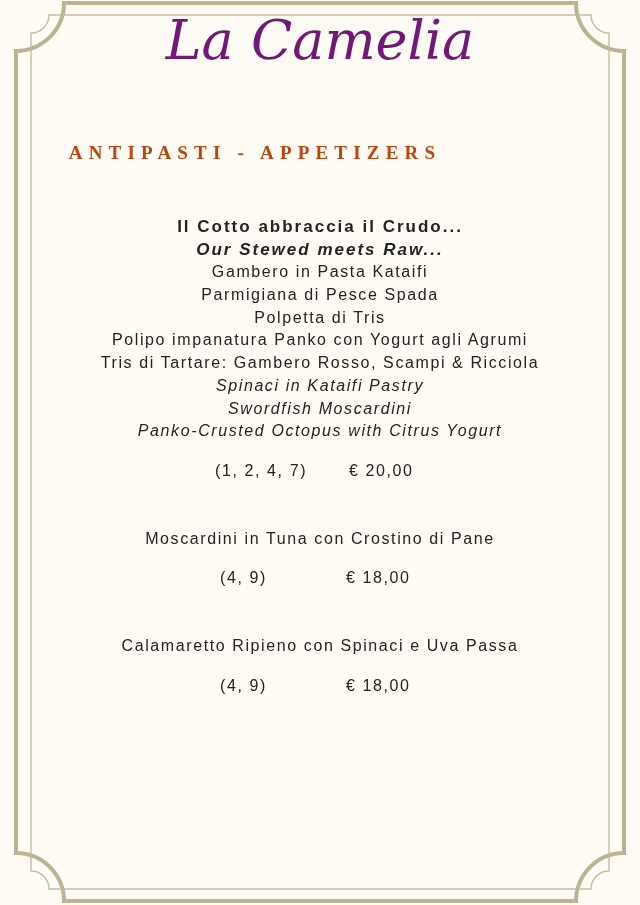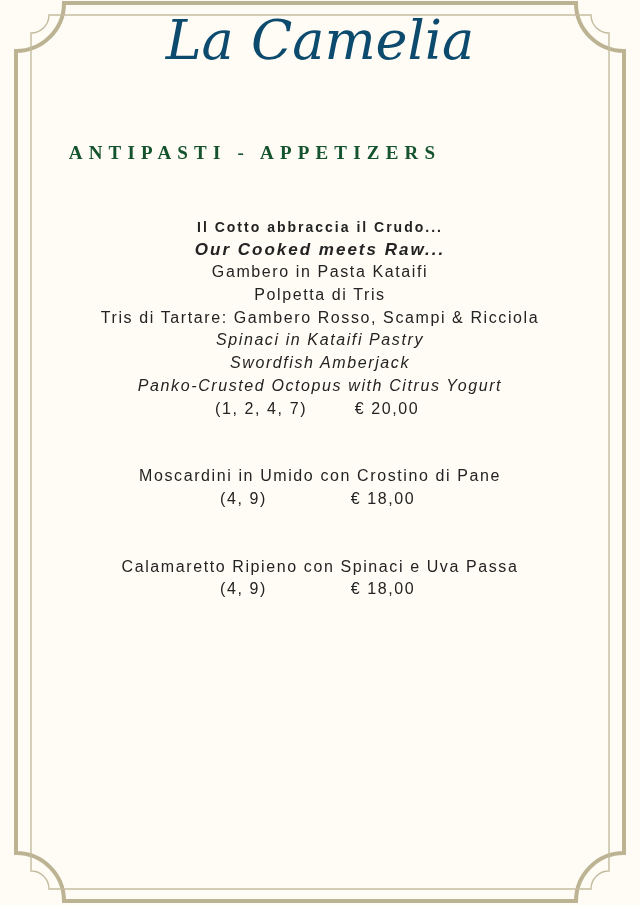--- a/index.html
+++ b/index.html
@@ -6,75 +6,77 @@
     body {
       width: 640px; height: 905px; overflow: hidden;
       background: #fefcf4;
       position: relative;
       font-family: "Liberation Sans", sans-serif;
     }
     .frame { position: absolute; left: 0; top: 0; width: 640px; height: 905px; pointer-events: none; }
     .title {
       position: absolute; left: 0; width: 640px; top: 6px; text-align: center;
       font-family: "DejaVu Serif", serif; font-style: italic;
-      font-size: 54px; color: #0c4a6e; letter-spacing: 0px; line-height: 70px;
+      font-size: 54px; color: #701a75; letter-spacing: 0px; line-height: 70px;
       font-weight: normal;
     }
     .section-heading {
       position: absolute; left: 0; width: 506px; top: 142px; text-align: center;
       font-family: "Liberation Serif", serif; font-weight: bold;
-      font-size: 19px; letter-spacing: 6.2px; color: #14532d; line-height: 22px;
+      font-size: 19px; letter-spacing: 6.2px; color: #c2410c; line-height: 22px;
       padding-left: 4px; box-sizing: border-box;
     }
     .menu {
       position: absolute; left: 0; width: 640px; top: 216px; text-align: center;
       color: #232323; font-size: 16px; letter-spacing: 1.6px;
     }
     .line { height: 22.7px; line-height: 22.7px; white-space: pre; }
-    .line.head { font-weight: bold; font-size: 14px; letter-spacing: 2px; }
+    .line.head { font-weight: bold; font-size: 17px; letter-spacing: 2px; }
     .line.head-it { font-weight: bold; font-style: italic; font-size: 17px; letter-spacing: 2px; }
     .line.it { font-style: italic; }
-    .price-row { display: flex; justify-content: center; }
+    .price-row { display: flex; justify-content: center; margin-top: 17px; }
     .price-row .codes { display: inline-block; text-align: left; }
-    .price-row .price { display: inline-block; text-align: center; }
+    .price-row .price { display: inline-block; text-align: left; }
     .dish { margin-top: 45px; }
     .dish2 { margin-top: 45px; }
   </style>
 </head>
 <body>
 
 <svg class="frame" viewBox="0 0 640 905" xmlns="http://www.w3.org/2000/svg">
 
   <path d="M64,3 L576,3 A48,48 0 0 0 624,51 L624,853 A48,48 0 0 0 576,901 L64,901 A48,48 0 0 0 16,853 L16,51 A48,48 0 0 0 64,3 Z" fill="none" stroke="#bcb393" stroke-width="4"></path>
 
   <path d="M49,15 L591,15 A18,18 0 0 0 609,33 L609,871 A18,18 0 0 0 591,889 L49,889 A18,18 0 0 0 31,871 L31,33 A18,18 0 0 0 49,15 Z" fill="none" stroke="#c4bca0" stroke-width="1.4"></path>
 </svg>
 
 <div class="title">La Camelia</div>
 
 <div class="section-heading">ANTIPASTI - APPETIZERS</div>
 
 <div class="menu">
   <div>
     <div class="line head">Il Cotto abbraccia il Crudo...</div>
-    <div class="line head-it">Our Cooked meets Raw...</div>
+    <div class="line head-it">Our Stewed meets Raw...</div>
     <div class="line">Gambero in Pasta Kataifi</div>
+    <div class="line">Parmigiana di Pesce Spada</div>
     <div class="line">Polpetta di Tris</div>
+    <div class="line">Polipo impanatura Panko con Yogurt agli Agrumi</div>
     <div class="line">Tris di Tartare: Gambero Rosso, Scampi &amp; Ricciola</div>
     <div class="line it">Spinaci in Kataifi Pastry</div>
-    <div class="line it">Swordfish Amberjack</div>
+    <div class="line it">Swordfish Moscardini</div>
     <div class="line it">Panko-Crusted Octopus with Citrus Yogurt</div>
     <div class="line price-row">
       <span class="codes" style="width:134px">(1, 2, 4, 7)</span>
       <span class="price" style="width:76px">€ 20,00</span>
     </div>
   </div>
 
   <div class="dish">
-    <div class="line">Moscardini in Umido con Crostino di Pane</div>
+    <div class="line">Moscardini in Tuna con Crostino di Pane</div>
     <div class="line price-row">
       <span class="codes" style="width:126px">(4, 9)</span>
       <span class="price" style="width:74px">€ 18,00</span>
     </div>
   </div>
 
   <div class="dish2">
     <div class="line">Calamaretto Ripieno con Spinaci e Uva Passa</div>
     <div class="line price-row">
       <span class="codes" style="width:126px">(4, 9)</span>

